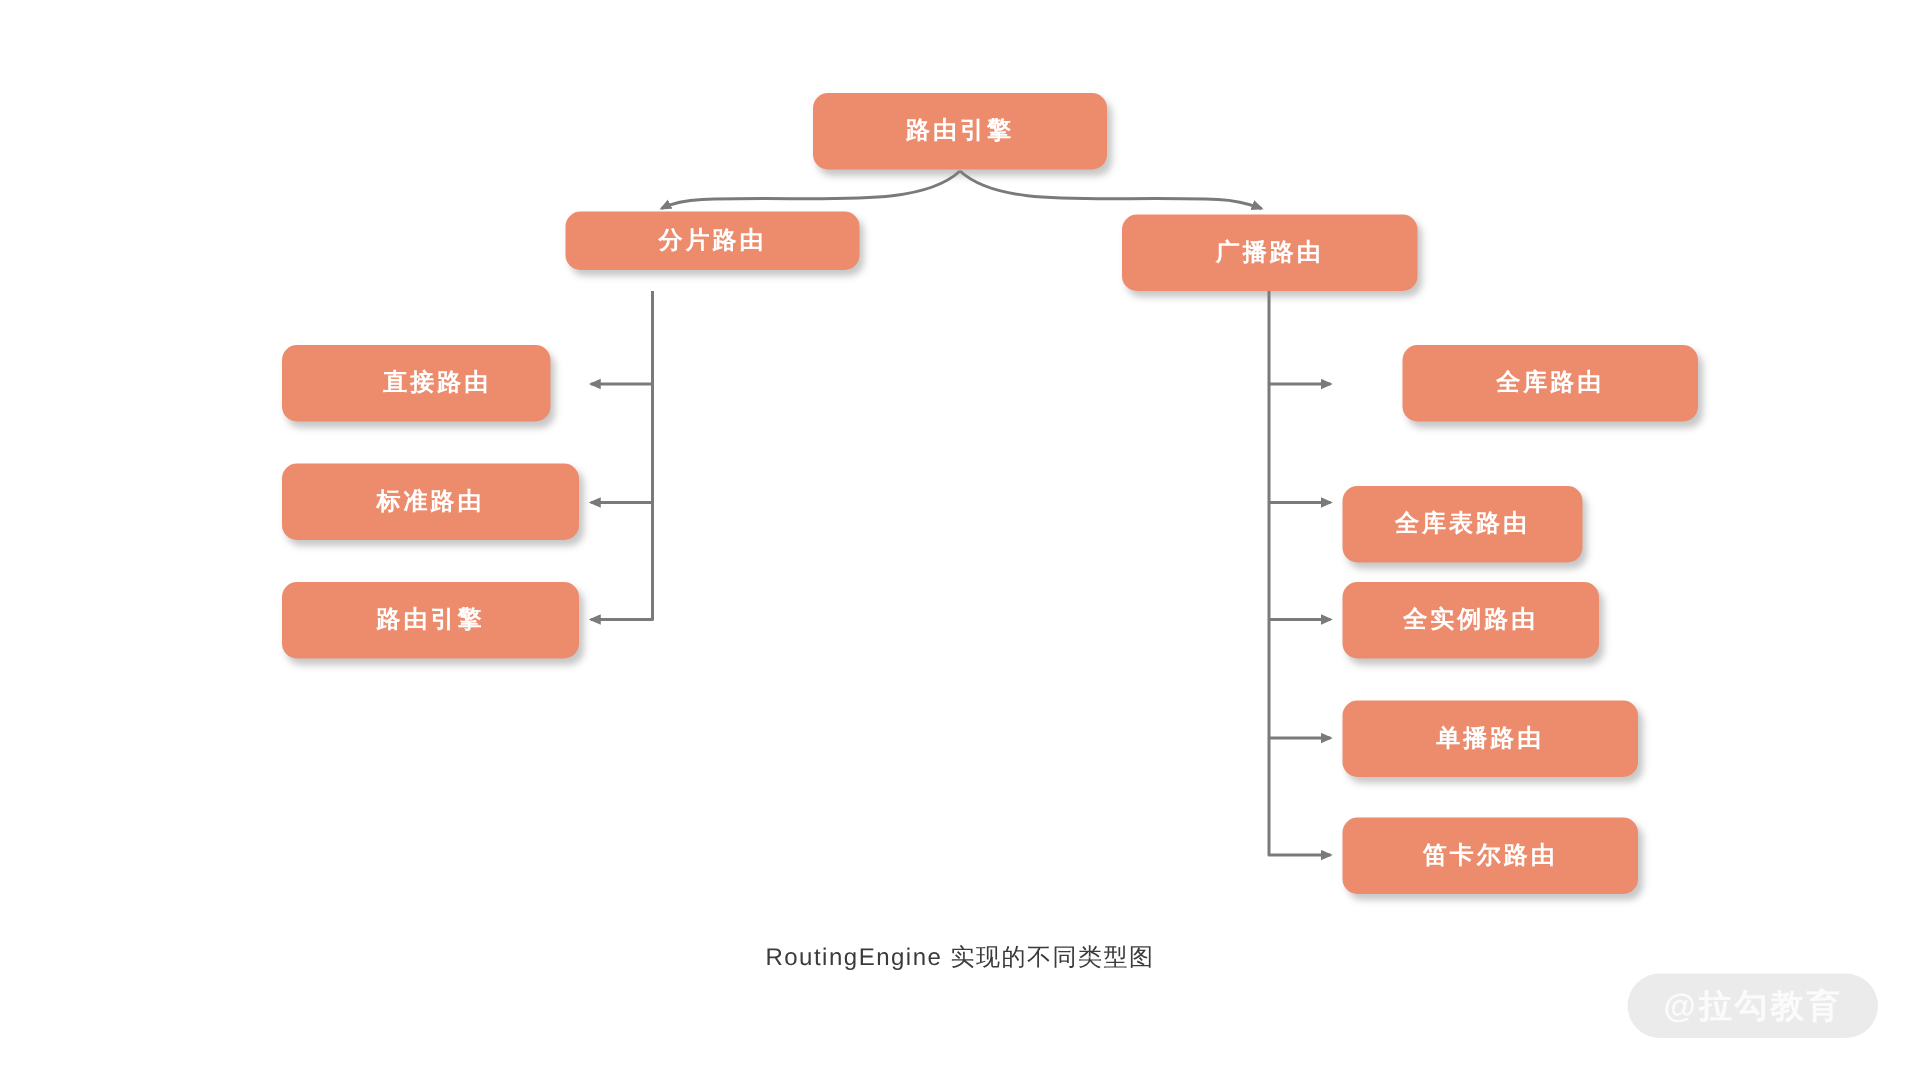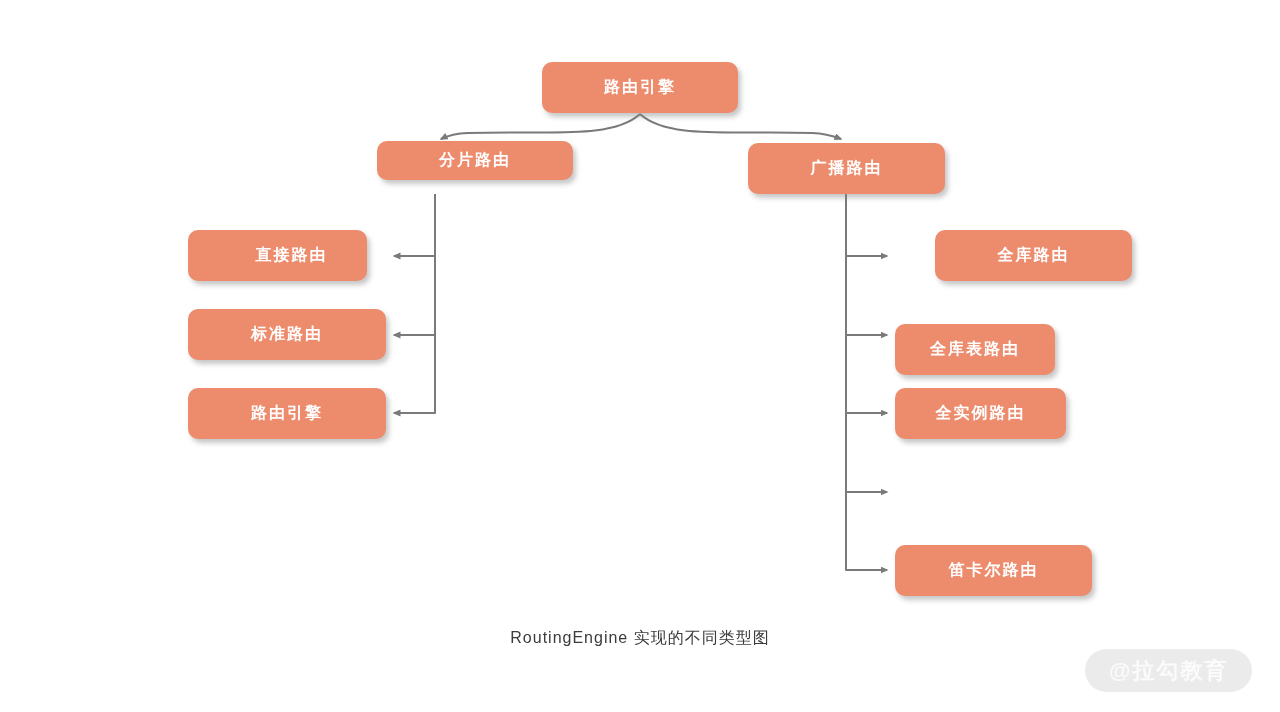--- a/index.html
+++ b/index.html
@@ -106,20 +106,21 @@
   <div class="node b-left">分片路由</div>
   <div class="node b-right">广播路由</div>
 
   <div class="node l0">直接路由</div>
   <div class="node l1">标准路由</div>
   <div class="node l2">路由引擎</div>
 
   <div class="node r0">全库路由</div>
   <div class="node r1">全库表路由</div>
   <div class="node r2">全实例路由</div>
+  <div class="node r3">单播路由</div>
   <div class="node r4">笛卡尔路由</div>
 
   <div class="caption">RoutingEngine 实现的不同类型图</div>
 
   <div class="watermark">
     <span>@拉勾教育</span>
   </div>
 
 </div>
 

